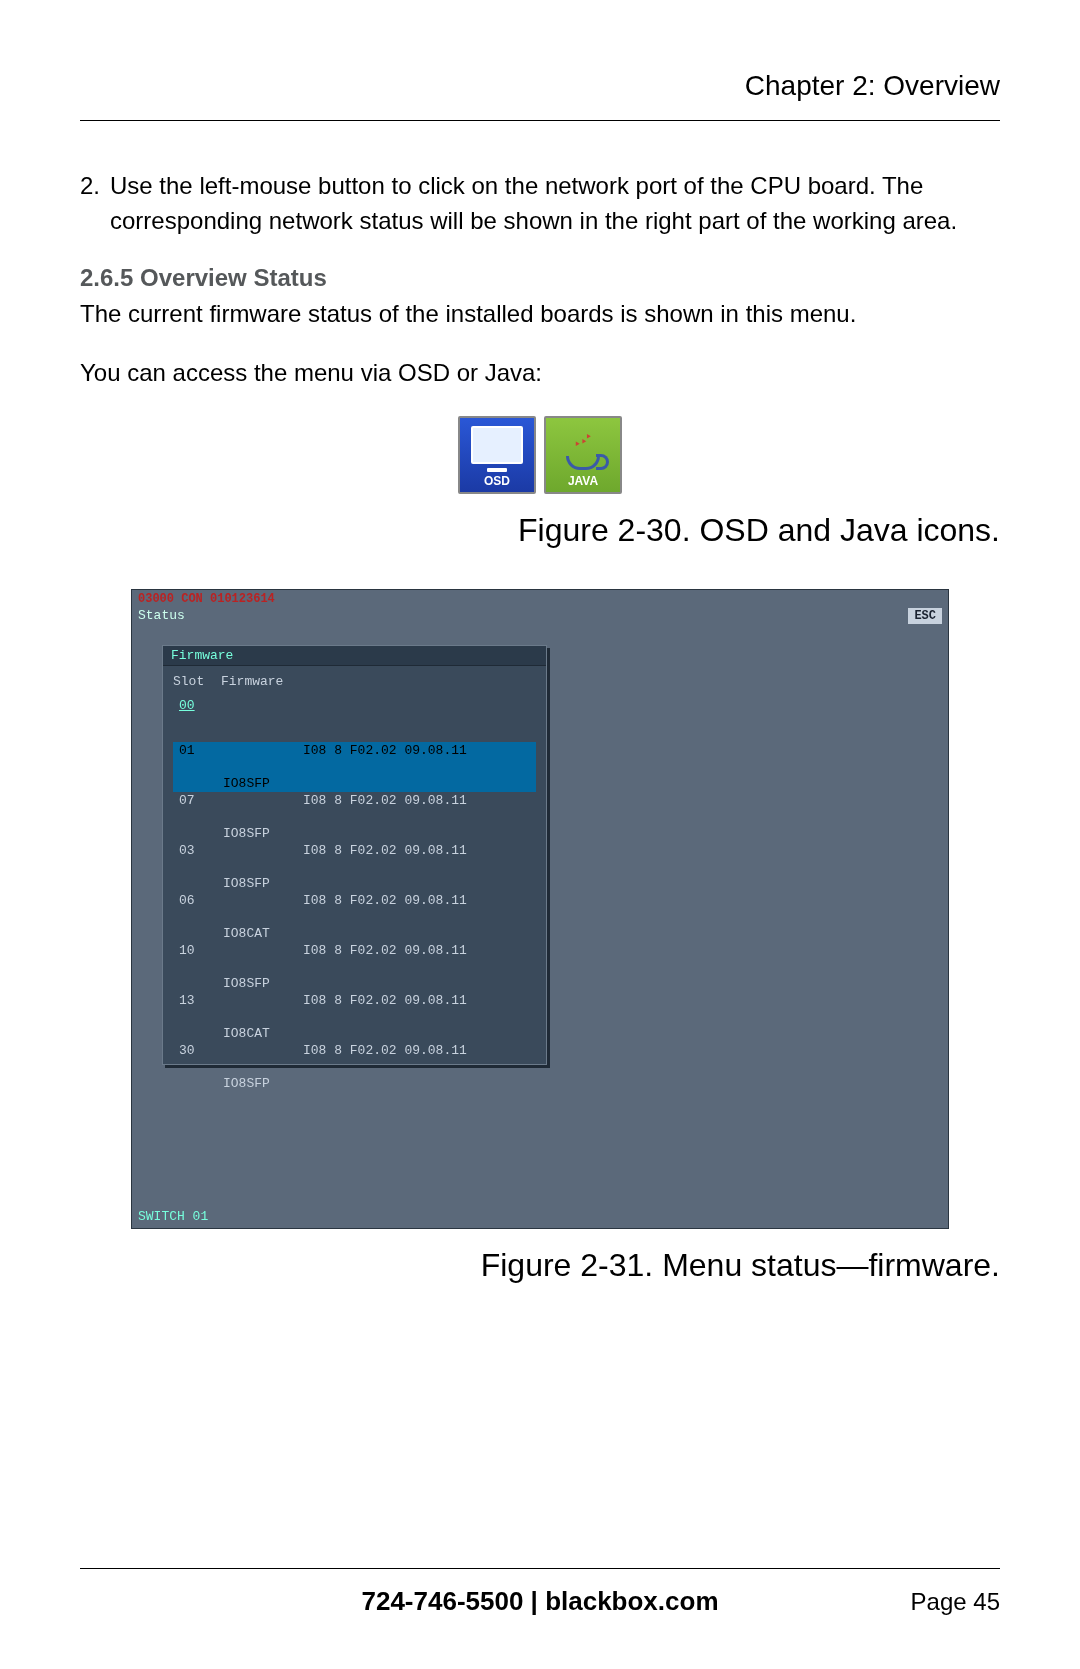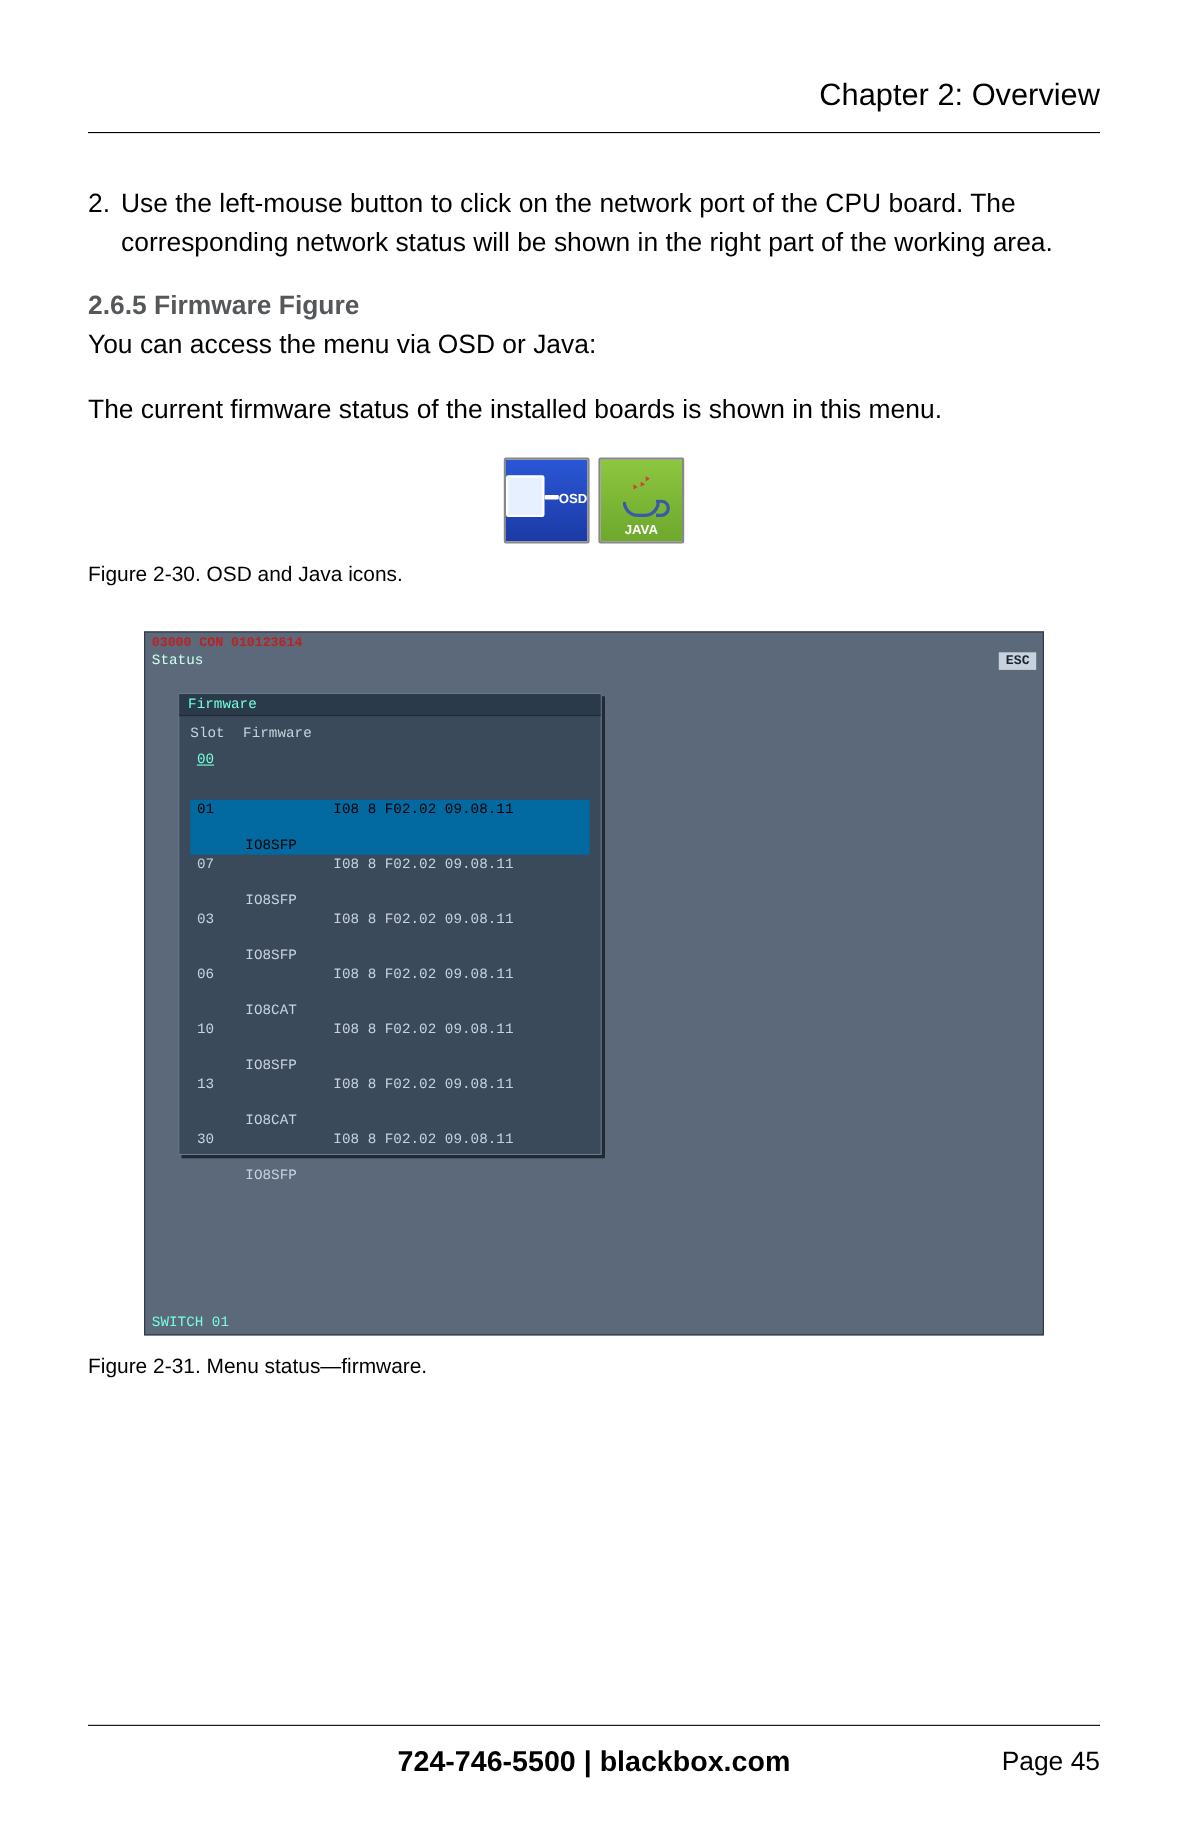--- a/index.html
+++ b/index.html
@@ -47,21 +47,21 @@
     gap: 8px;
     margin-top: 10px;
     margin-bottom: 18px;
   }
   .osd-icon {
     width: 78px; height: 78px;
     background: linear-gradient(#2a57d6, #1b3aa5);
     border: 2px solid #888;
     border-radius: 2px;
     display: flex;
-    flex-direction: row;
+    flex-direction: column;
     align-items: center;
     justify-content: flex-end;
     padding-bottom: 4px;
   }
   .osd-screen {
     width: 52px; height: 38px;
     background: #e6f0ff;
     border: 2px solid #fff;
     border-radius: 2px;
     margin-bottom: 4px;
@@ -92,22 +92,22 @@
     content: "";
     position: absolute;
     right: -12px; top: -2px;
     width: 10px; height: 10px;
     border: 3px solid #3a5aa8;
     border-left: none;
     border-radius: 0 8px 8px 0;
   }
   .java-label { color: #fff; font-size: 12px; font-weight: bold; }
   .fig-caption {
-    text-align: left;
-    font-size: 19px;
+    text-align: right;
+    font-size: 32px;
     margin-bottom: 40px;
   }
   .screenshot {
     width: 818px;
     height: 640px;
     margin: 0 auto 18px auto;
     background: #5b697a;
     border: 1px solid #2a3540;
     position: relative;
     font-family: "Courier New", monospace;
@@ -195,23 +195,23 @@
 <body>
 
 <div class="page">
   <div class="chapter-header">Chapter 2: Overview</div>
 
   <div class="step">
     <div class="step-num">2.</div>
     <div class="step-text">Use the left-mouse button to click on the network port of the CPU board. The corresponding network status will be shown in the right part of the working area.</div>
   </div>
 
-  <div class="subheading">2.6.5 Firmware Figure</div>
+  <div class="subheading">2.6.5 Overview Status</div>
+  <div class="para">The current firmware status of the installed boards is shown in this menu.</div>
   <div class="para">You can access the menu via OSD or Java:</div>
-  <div class="para">The current firmware status of the installed boards is shown in this menu.</div>
 
   <div class="icon-row">
     <div class="osd-icon">
       <div class="osd-screen"></div>
       <div class="osd-stand"></div>
       <div class="osd-label">OSD</div>
     </div>
     <div class="java-icon">
       <div class="java-steam">࿚</div>
       <div class="java-cup"></div>

